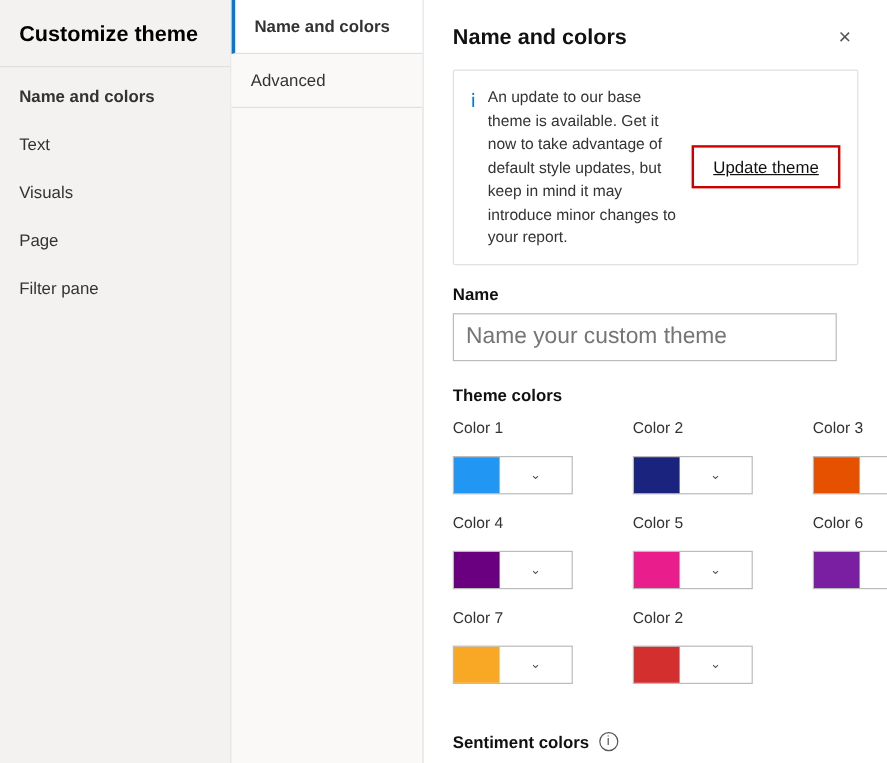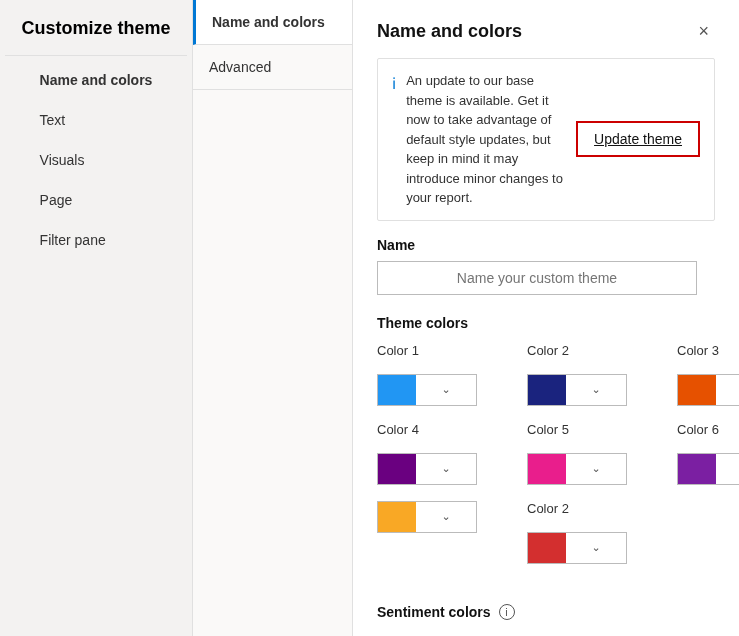--- a/index.html
+++ b/index.html
@@ -14,21 +14,20 @@
     }
 
     
     .sidebar {
       width: 193px;
       background: #f3f2f1;
       border-right: 1px solid #e0e0e0;
       display: flex;
       flex-direction: column;
       flex-shrink: 0;
-      align-items: center;
     }
 
     .sidebar-header {
       padding: 18px 16px 16px;
       font-size: 18px;
       font-weight: 600;
       border-bottom: 1px solid #e0e0e0;
       background: #f3f2f1;
     }
 
@@ -154,25 +153,24 @@
       font-weight: 600;
       margin-bottom: 8px;
       color: #111;
     }
 
     .name-input {
       width: 100%;
       max-width: 320px;
       padding: 8px 10px;
       border: 1px solid #bbb;
-      font-size: 14px;
+      font-size: 19px;
       color: #999;
       outline: none;
       margin-bottom: 20px;
-      text-align: center;
     }
 
     
     .colors-section {
       margin-bottom: 20px;
     }
 
     .colors-grid {
       display: grid;
       grid-template-columns: repeat(3, 130px);
@@ -365,20 +363,21 @@
 
       <div class="color-item">
         <span class="color-label">Color 6</span>
         <div class="color-dropdown">
           <div class="color-swatch" style="background:#7b1fa2;"></div>
           <div class="color-chevron">⌄</div>
         </div>
       </div>
 
       <div class="color-item">
+        <span class="color-label">Color 7</span>
         <div class="color-dropdown">
           <div class="color-swatch" style="background:#f9a825;"></div>
           <div class="color-chevron">⌄</div>
         </div>
       </div>
 
       <div class="color-item">
         <span class="color-label">Color 2</span>
         <div class="color-dropdown">
           <div class="color-swatch" style="background:#d32f2f;"></div>

